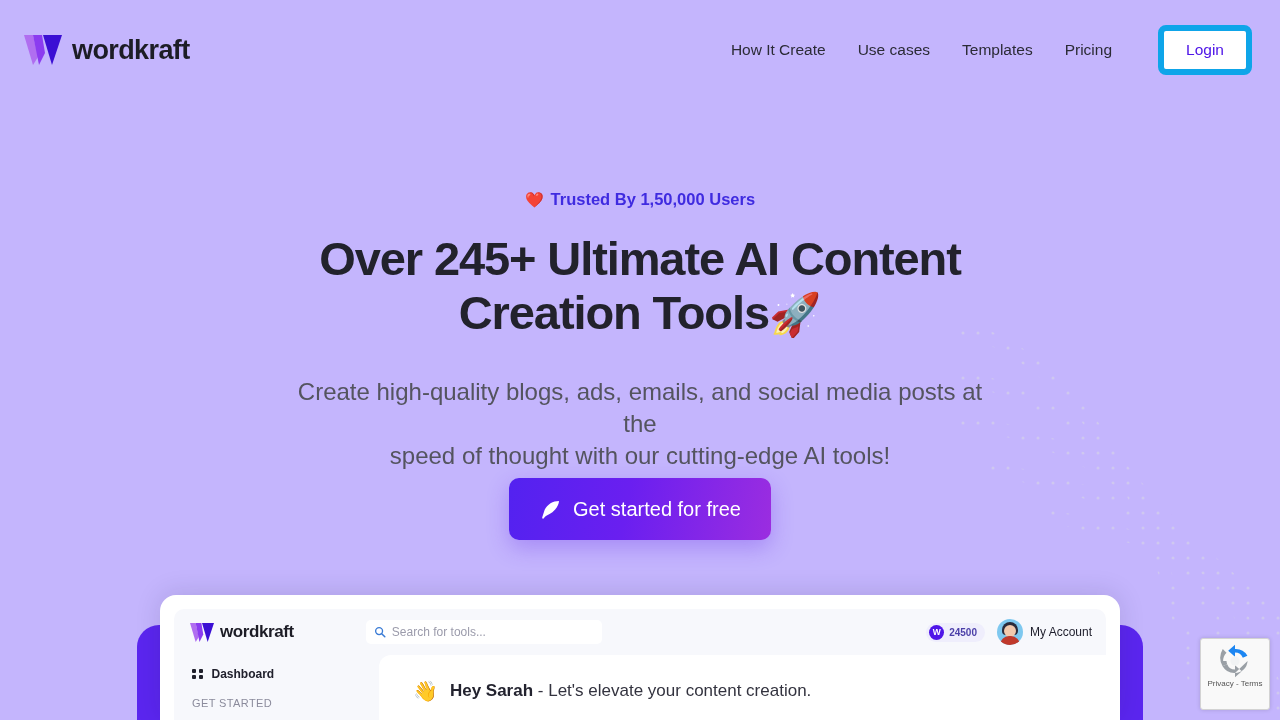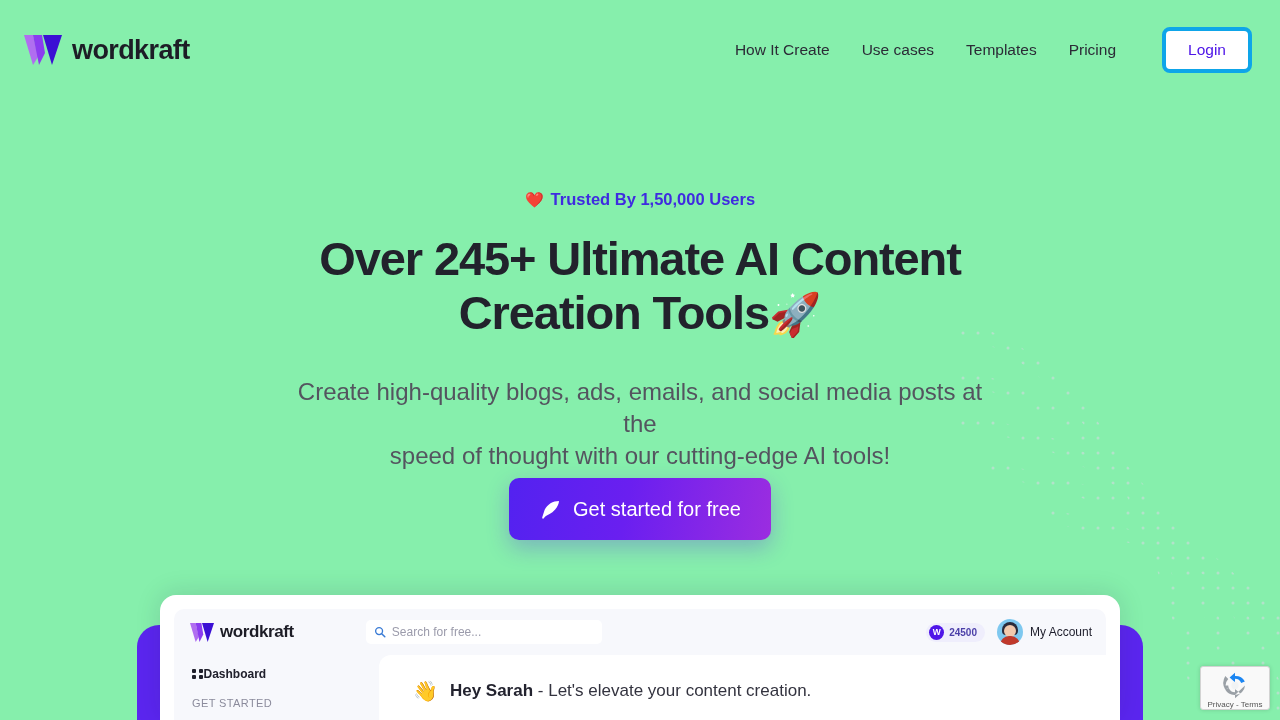--- a/index.html
+++ b/index.html
@@ -3,21 +3,21 @@
 <meta charset="utf-8">
 <style>
   * { box-sizing: border-box; margin: 0; padding: 0; }
   html, body {
     width: 1280px; height: 720px;
     overflow: hidden;
     background: #ffffff;
     font-family: "Liberation Sans", sans-serif;
     -webkit-font-smoothing: antialiased;
   }
-  .page { position: relative; width: 1280px; height: 720px; background: #86efac; overflow: hidden; }
+  .page { position: relative; width: 1280px; height: 720px; background: #c4b5fd; overflow: hidden; }
 
   
   .deco-dots {
     position: absolute;
     right: -40px; top: 300px;
     width: 360px; height: 460px;
     pointer-events: none;
     opacity: .55;
   }
 
@@ -34,21 +34,21 @@
     font-size: 27px; font-weight: bold; color: #1d1d26;
     letter-spacing: -0.6px;
   }
   .nav { margin-left: auto; display: flex; align-items: center; gap: 0; }
   .nav-link {
     font-size: 15.5px; color: #2b2b36; text-decoration: none;
     padding: 0 16px; white-space: nowrap;
   }
   .login-btn {
     margin-left: 30px;
-    border: 4px solid #0ea5e9;
+    border: 6px solid #0ea5e9;
     color: #4f16e8;
     background: #fff;
     border-radius: 8px;
     font-size: 15.5px;
     padding: 10px 22px;
     cursor: pointer;
     font-family: inherit;
   }
 
   
@@ -148,40 +148,40 @@
   }
   .avatar .hair { position: absolute; left: 5px; top: 3px; width: 16px; height: 13px; background: #2b2b3a; border-radius: 8px 8px 4px 4px; }
   .avatar .face { position: absolute; left: 7px; top: 6px; width: 12px; height: 12px; background: #f2c9ad; border-radius: 50%; }
   .avatar .body { position: absolute; left: 3px; bottom: 0; width: 20px; height: 9px; background: #c0392b; border-radius: 9px 9px 0 0; }
   .account-label { font-size: 12px; font-weight: normal; color: #1d1d2b; }
 
   .dash-body { display: flex; height: 100%; }
   .dash-side {
     width: 205px; padding: 12px 0 0 18px; flex-shrink: 0;
   }
-  .side-item { display: flex; align-items: center; gap: 1px; margin-bottom: 16px; }
+  .side-item { display: flex; align-items: center; gap: 9px; margin-bottom: 16px; }
   .side-item-label { font-size: 12px; color: #20202c; font-weight: 600; }
   .grid-icon { display: grid; grid-template-columns: 4px 4px; gap: 2.5px; }
   .grid-icon i { width: 4px; height: 4px; background: #20202c; border-radius: 1px; display: block; }
   .side-group { font-size: 11px; color: #8b8b9c; letter-spacing: .4px; }
 
   .dash-main {
     flex: 1; background: #fff;
     border-radius: 12px 0 0 0;
     padding: 24px 0 0 34px;
   }
   .greeting { display: flex; align-items: center; gap: 12px; font-size: 17px; color: #23232f; }
   .greeting .wave { font-size: 20px; }
   .greeting b { font-weight: bold; }
   .greeting .rest { color: #33333f; }
 
   
   .recaptcha {
     position: absolute; right: 10px; bottom: 10px;
-    width: 70px; height: 44px;
+    width: 70px; height: 72px;
     background: #f9f9f9;
     border: 1px solid #d3d3d3;
     border-radius: 3px;
     box-shadow: 0 0 4px rgba(0,0,0,.15);
     display: flex; flex-direction: column; align-items: center;
     padding-top: 5px;
     z-index: 30;
   }
   .recaptcha-logo { width: 34px; height: 34px; }
   .recaptcha-text { font-size: 8px; color: #555; margin-top: 1px; }
@@ -270,21 +270,21 @@
             <polygon points="19,0 38,0 28,30" fill="#3b0fd4"></polygon>
           </svg>
           <span class="dash-brand-name">wordkraft</span>
         </div>
 
         <div class="dash-search">
           <svg width="12" height="12" viewBox="0 0 16 16">
             <circle cx="6.8" cy="6.8" r="4.6" fill="none" stroke="#3a7bd5" stroke-width="1.8"></circle>
             <line x1="10.3" y1="10.3" x2="14.4" y2="14.4" stroke="#3a7bd5" stroke-width="2" stroke-linecap="round"></line>
           </svg>
-          <span>Search for free...</span>
+          <span>Search for tools...</span>
         </div>
 
         <div class="dash-right">
           <div class="credits">
             <span class="credits-coin">W</span>
             <span class="credits-num">24500</span>
           </div>
           <div class="account">
             <div class="avatar">
               <span class="hair"></span>

